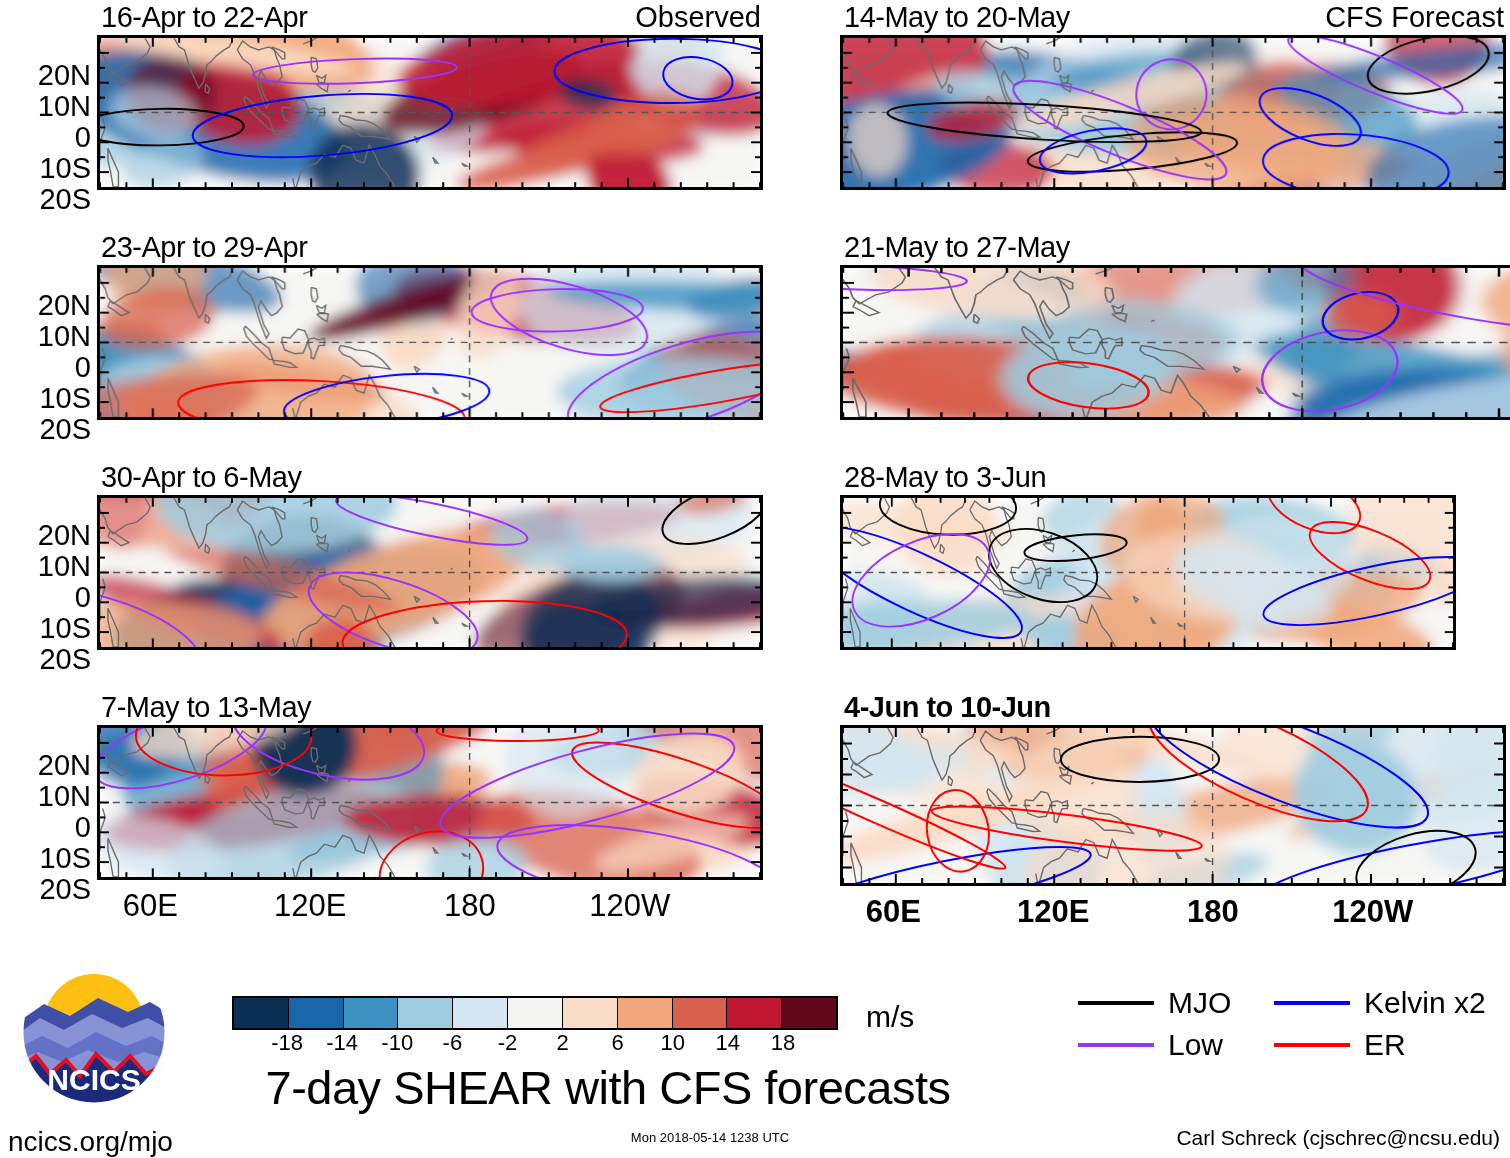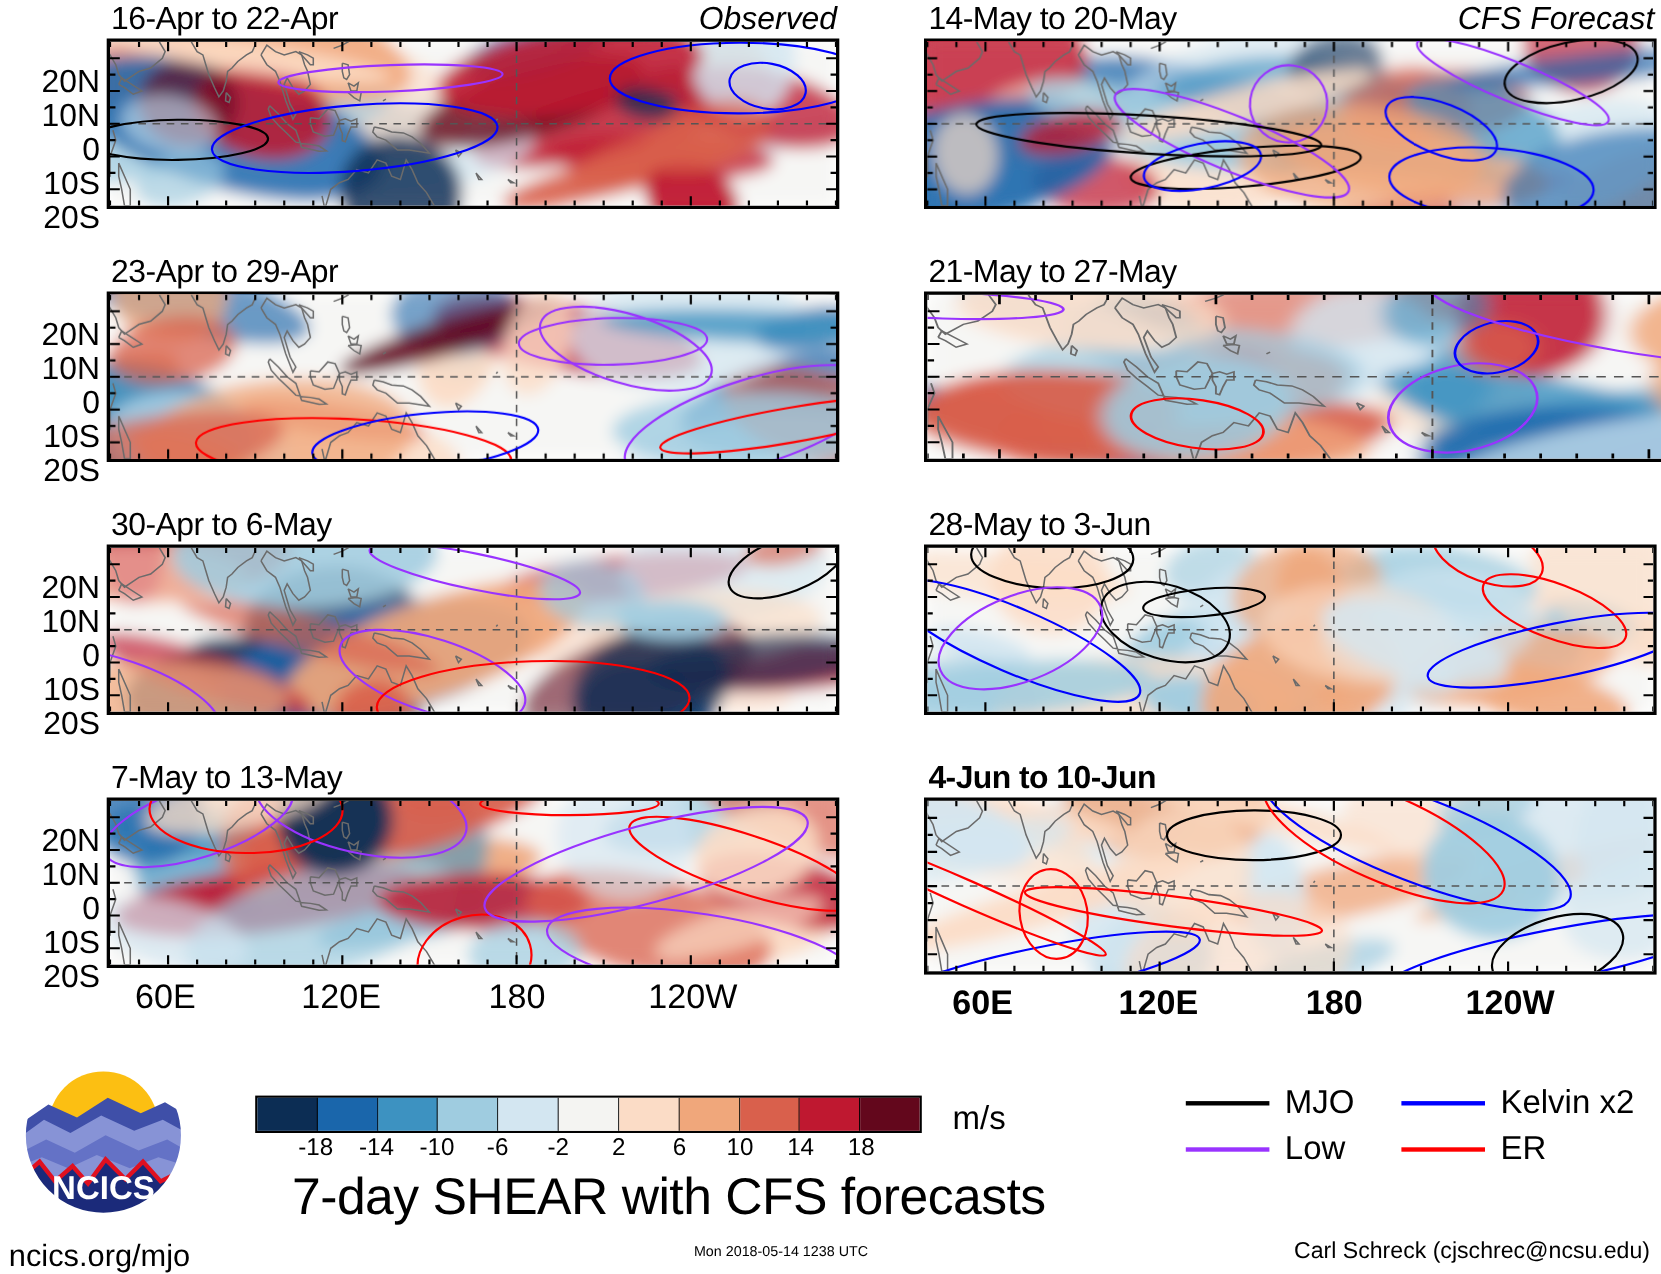--- a/index.html
+++ b/index.html
@@ -5,21 +5,21 @@
   html,body{margin:0;padding:0;background:#ffffff;}
   body{width:1510px;height:1158px;position:relative;overflow:hidden;
        font-family:"Liberation Sans", sans-serif;color:#000;}
 
   .panel-grid{position:absolute;left:0;top:0;width:1510px;height:900px;}
 
   .panel{position:absolute;border-radius:26px;}
   .panel .ptitle{position:absolute;top:-34px;left:4px;font-size:29px;
       letter-spacing:-0.5px;white-space:nowrap;}
   .panel .pcorner{position:absolute;top:-34px;right:2px;font-size:29px;
-      white-space:nowrap;font-style:italic;}
+      white-space:nowrap;}
   .panel .frame{position:absolute;left:0;top:0;width:100%;height:100%;
       border:3px solid #000;box-sizing:border-box;background:#fff;overflow:hidden;}
   .panel svg.map{position:absolute;left:0;top:0;width:100%;height:100%;display:block;}
 
   .ylabels{position:absolute;right:100%;top:0;height:100%;width:92px;margin-top:24px;}
   .ylabels span{position:absolute;right:6px;font-size:29px;line-height:1;
       transform:translateY(-50%);white-space:nowrap;}
 
   .xlabels{position:absolute;left:0;top:100%;width:100%;height:44px;}
   .xlabels span{position:absolute;top:10px;font-size:31px;line-height:1;
@@ -831,21 +831,21 @@
             <line x1="0" y1="46.5" x2="9" y2="46.5"></line>
             <line x1="666" y1="46.5" x2="657" y2="46.5"></line>
             <line x1="0" y1="31" x2="5" y2="31"></line>
             <line x1="666" y1="31" x2="661" y2="31"></line>
             <line x1="0" y1="15.5" x2="9" y2="15.5"></line>
             <line x1="666" y1="15.5" x2="657" y2="15.5"></line>
           </g>
         </svg>
       </div>
     </div>
-    <div class="panel" style="left: 840px; top: 495px; width: 666px; height: 155px;">
+    <div class="panel" style="left: 840px; top: 495px; width: 616px; height: 155px;">
       <div class="ptitle">28-May to 3-Jun</div>
       <div class="frame">
         <svg class="map" viewBox="0 0 666 155" preserveAspectRatio="none">
           <defs>
             <filter id="blur5" x="-20%" y="-20%" width="140%" height="140%">
               <feGaussianBlur stdDeviation="7"></feGaussianBlur>
             </filter>
           </defs>
           <g filter="url(#blur5)">
             <rect x="0" y="0" width="666" height="155" fill="#f6f6f4"></rect>

